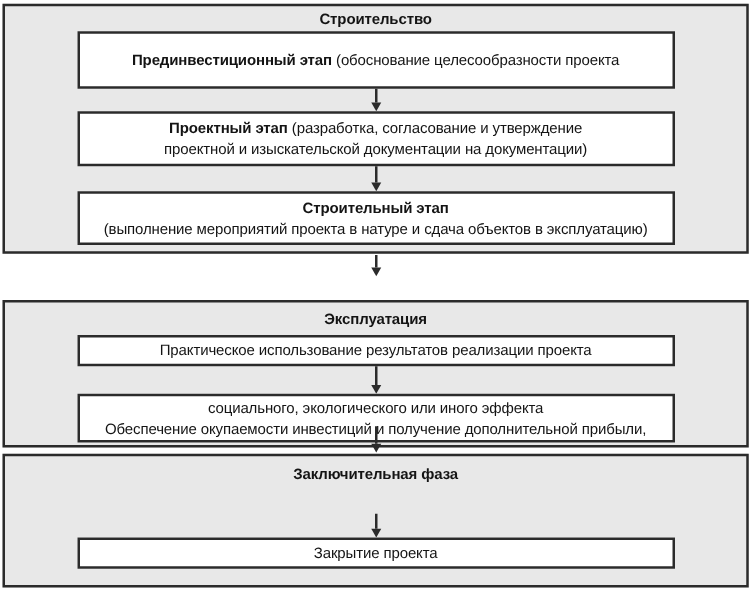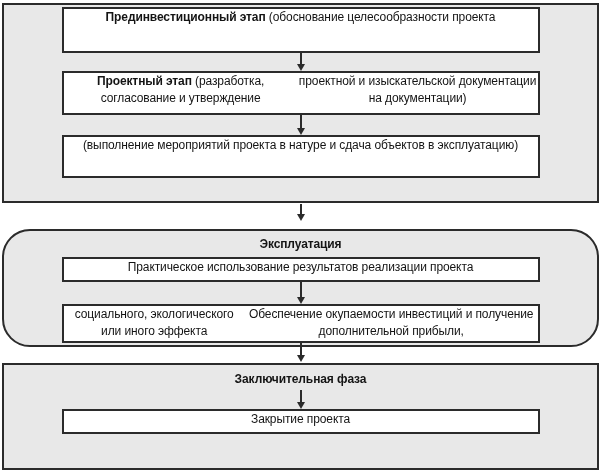--- a/index.html
+++ b/index.html
@@ -19,42 +19,42 @@
     left: 2px;
     width: 597px;
     box-sizing: border-box;
     background: var(--section-bg, #e8e8e8);
     border: 2px solid var(--border, #2b2b2b);
     display: flex;
     flex-direction: column;
     align-items: center;
   }
   .phase-construction { top: 3px;   height: 200px; }
-  .phase-operation    { top: 229px; height: 118px; border-radius: 28px; }
+  .phase-operation    { top: 240px; height: 118px; }
   .phase-final        { top: 363px; height: 107px; }
 
   .phase-title {
     font-weight: bold;
     text-align: center;
     line-height: 16px;
     flex: 0 0 auto;
   }
   .phase-construction .phase-title { margin-top: 2px; }
   .phase-operation    .phase-title { margin-top: 5px; margin-bottom: 5px; }
-  .phase-final        .phase-title { margin-top: 6px; margin-bottom: 3px; }
+  .phase-final        .phase-title { margin-top: 6px; margin-bottom: 24px; }
 
   .stage {
     box-sizing: border-box;
     width: 478px;
     background: var(--box-bg, #ffffff);
     border: 2px solid var(--border, #2b2b2b);
     text-align: center;
     line-height: 17px;
     display: flex;
-    flex-direction: row;
+    flex-direction: column;
     justify-content: center;
     flex: 0 0 auto;
   }
   .stage .bold { font-weight: bold; }
   .stage-preinvestment { height: 46px; margin-top: 2px; }
   .stage-design        { height: 44px; }
   .stage-building      { height: 43px; }
   .stage-practical-use { height: 25px; }
   .stage-payback       { height: 39px; }
   .stage-effect-reuse  { height: 24px; }
@@ -95,20 +95,21 @@
   }
   .gap-1 { top: 203px; height: 19px; }
   .gap-2 { top: 340px; height: 23px; }
 </style>
 </head>
 <body>
 
 <div class="canvas">
 
   <section class="phase phase-construction">
+    <div class="phase-title">Строительство</div>
 
     <div class="stage stage-preinvestment">
       <div><span class="bold">Прединвестиционный этап</span><span> (обоснование целесообразности проекта</span></div>
     </div>
 
     <div class="arrow arrow-a1">
       <div class="arrow-stem"></div>
       <div class="arrow-head"></div>
     </div>
 
@@ -116,20 +117,21 @@
       <div><span class="bold">Проектный этап</span><span> (разработка, согласование и утверждение</span></div>
       <div>проектной и изыскательской документации на документации)</div>
     </div>
 
     <div class="arrow arrow-a2">
       <div class="arrow-stem"></div>
       <div class="arrow-head"></div>
     </div>
 
     <div class="stage stage-building">
+      <div class="bold">Строительный этап</div>
       <div>(выполнение мероприятий проекта в натуре и сдача объектов в эксплуатацию)</div>
     </div>
   </section>
 
   <div class="gap-arrow gap-1">
     <div class="arrow-stem"></div>
     <div class="arrow-head"></div>
   </div>
 
   <section class="phase phase-operation">

